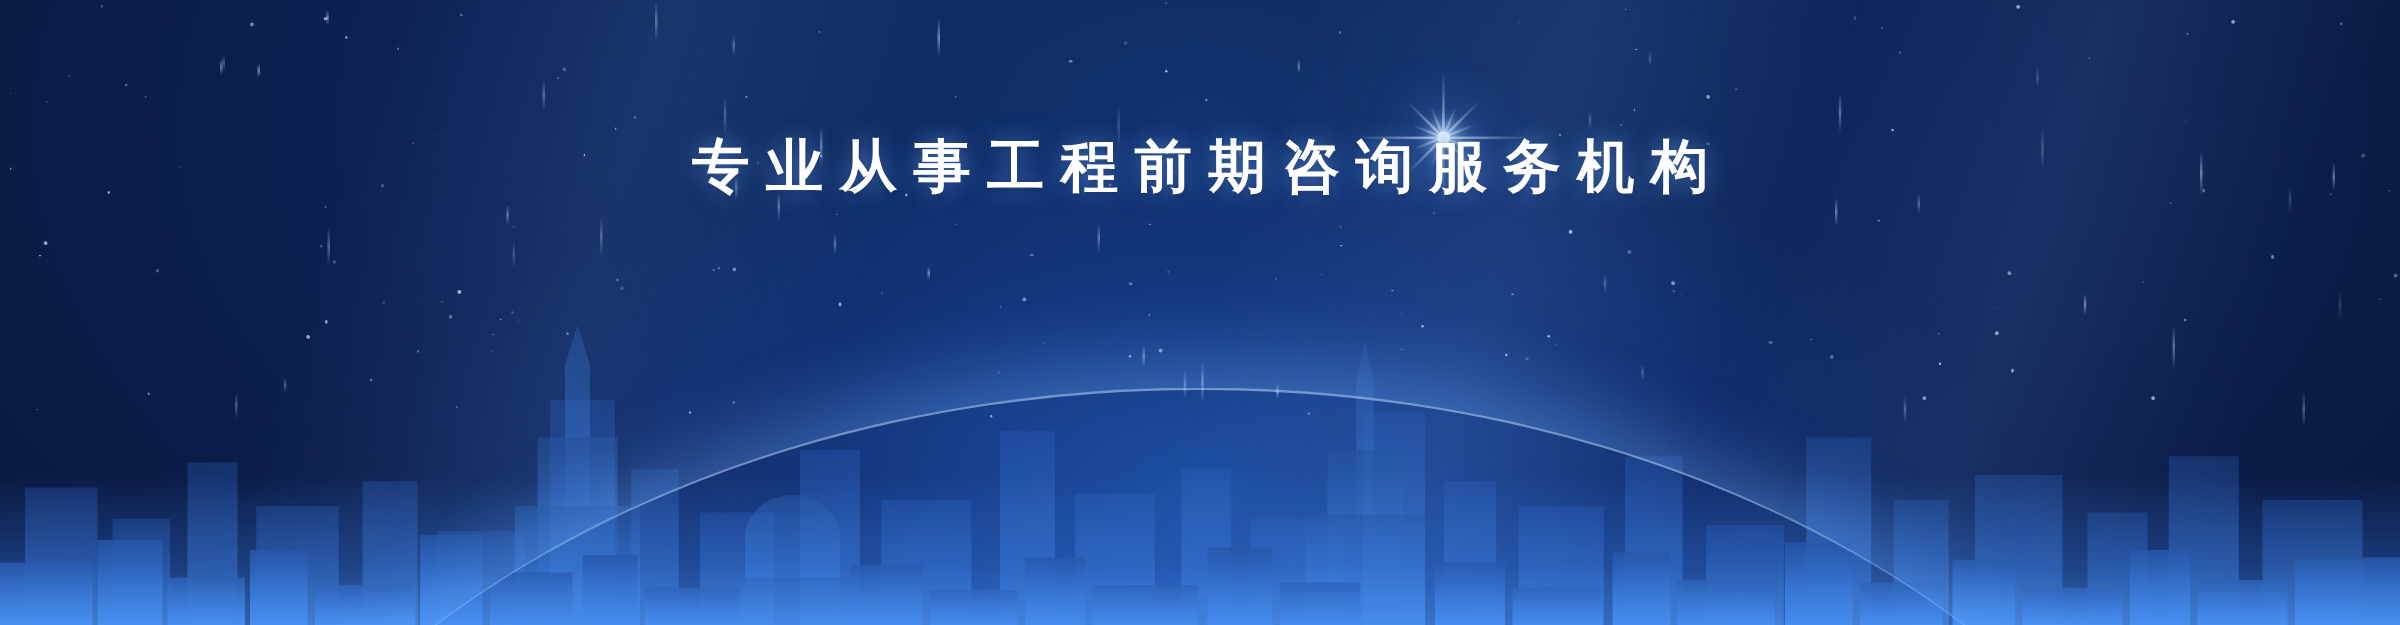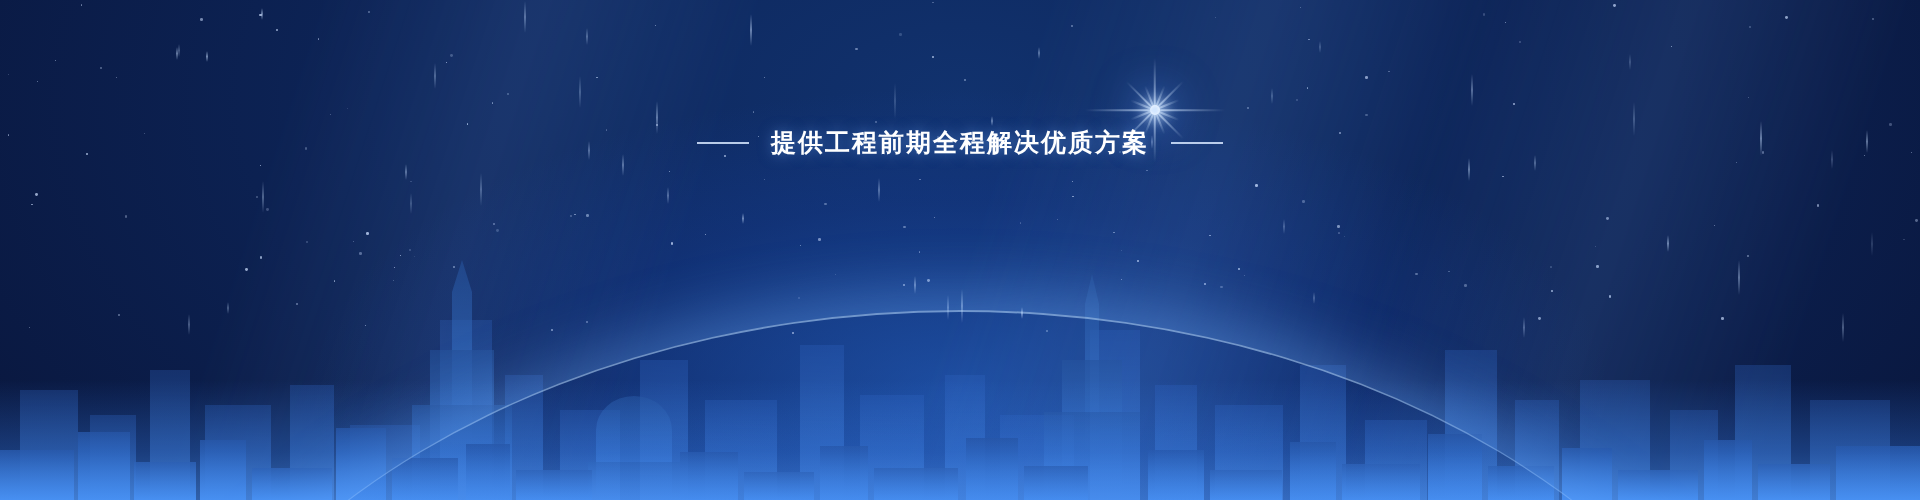--- a/index.html
+++ b/index.html
@@ -483,22 +483,18 @@
       <rect x="1704" y="240" width="48" height="60"></rect>
       <rect x="1758" y="264" width="72" height="36"></rect>
       <rect x="1836" y="246" width="84" height="54"></rect>
     </g>
   </svg>
 
   <div class="globe"></div>
   <div class="ground-glow"></div>
 
   <div class="content">
-
-    <div class="sub-row">
-      <span class="sub-line"></span>
-      <span class="subtitle">提供工程前期全程解决优质方案</span>
-      <span class="sub-line"></span>
-    </div>
+    <div class="headline">专业从事工程前期咨询服务机构</div>
+
 
   </div>
 
 </div>
 
 </body></html>

